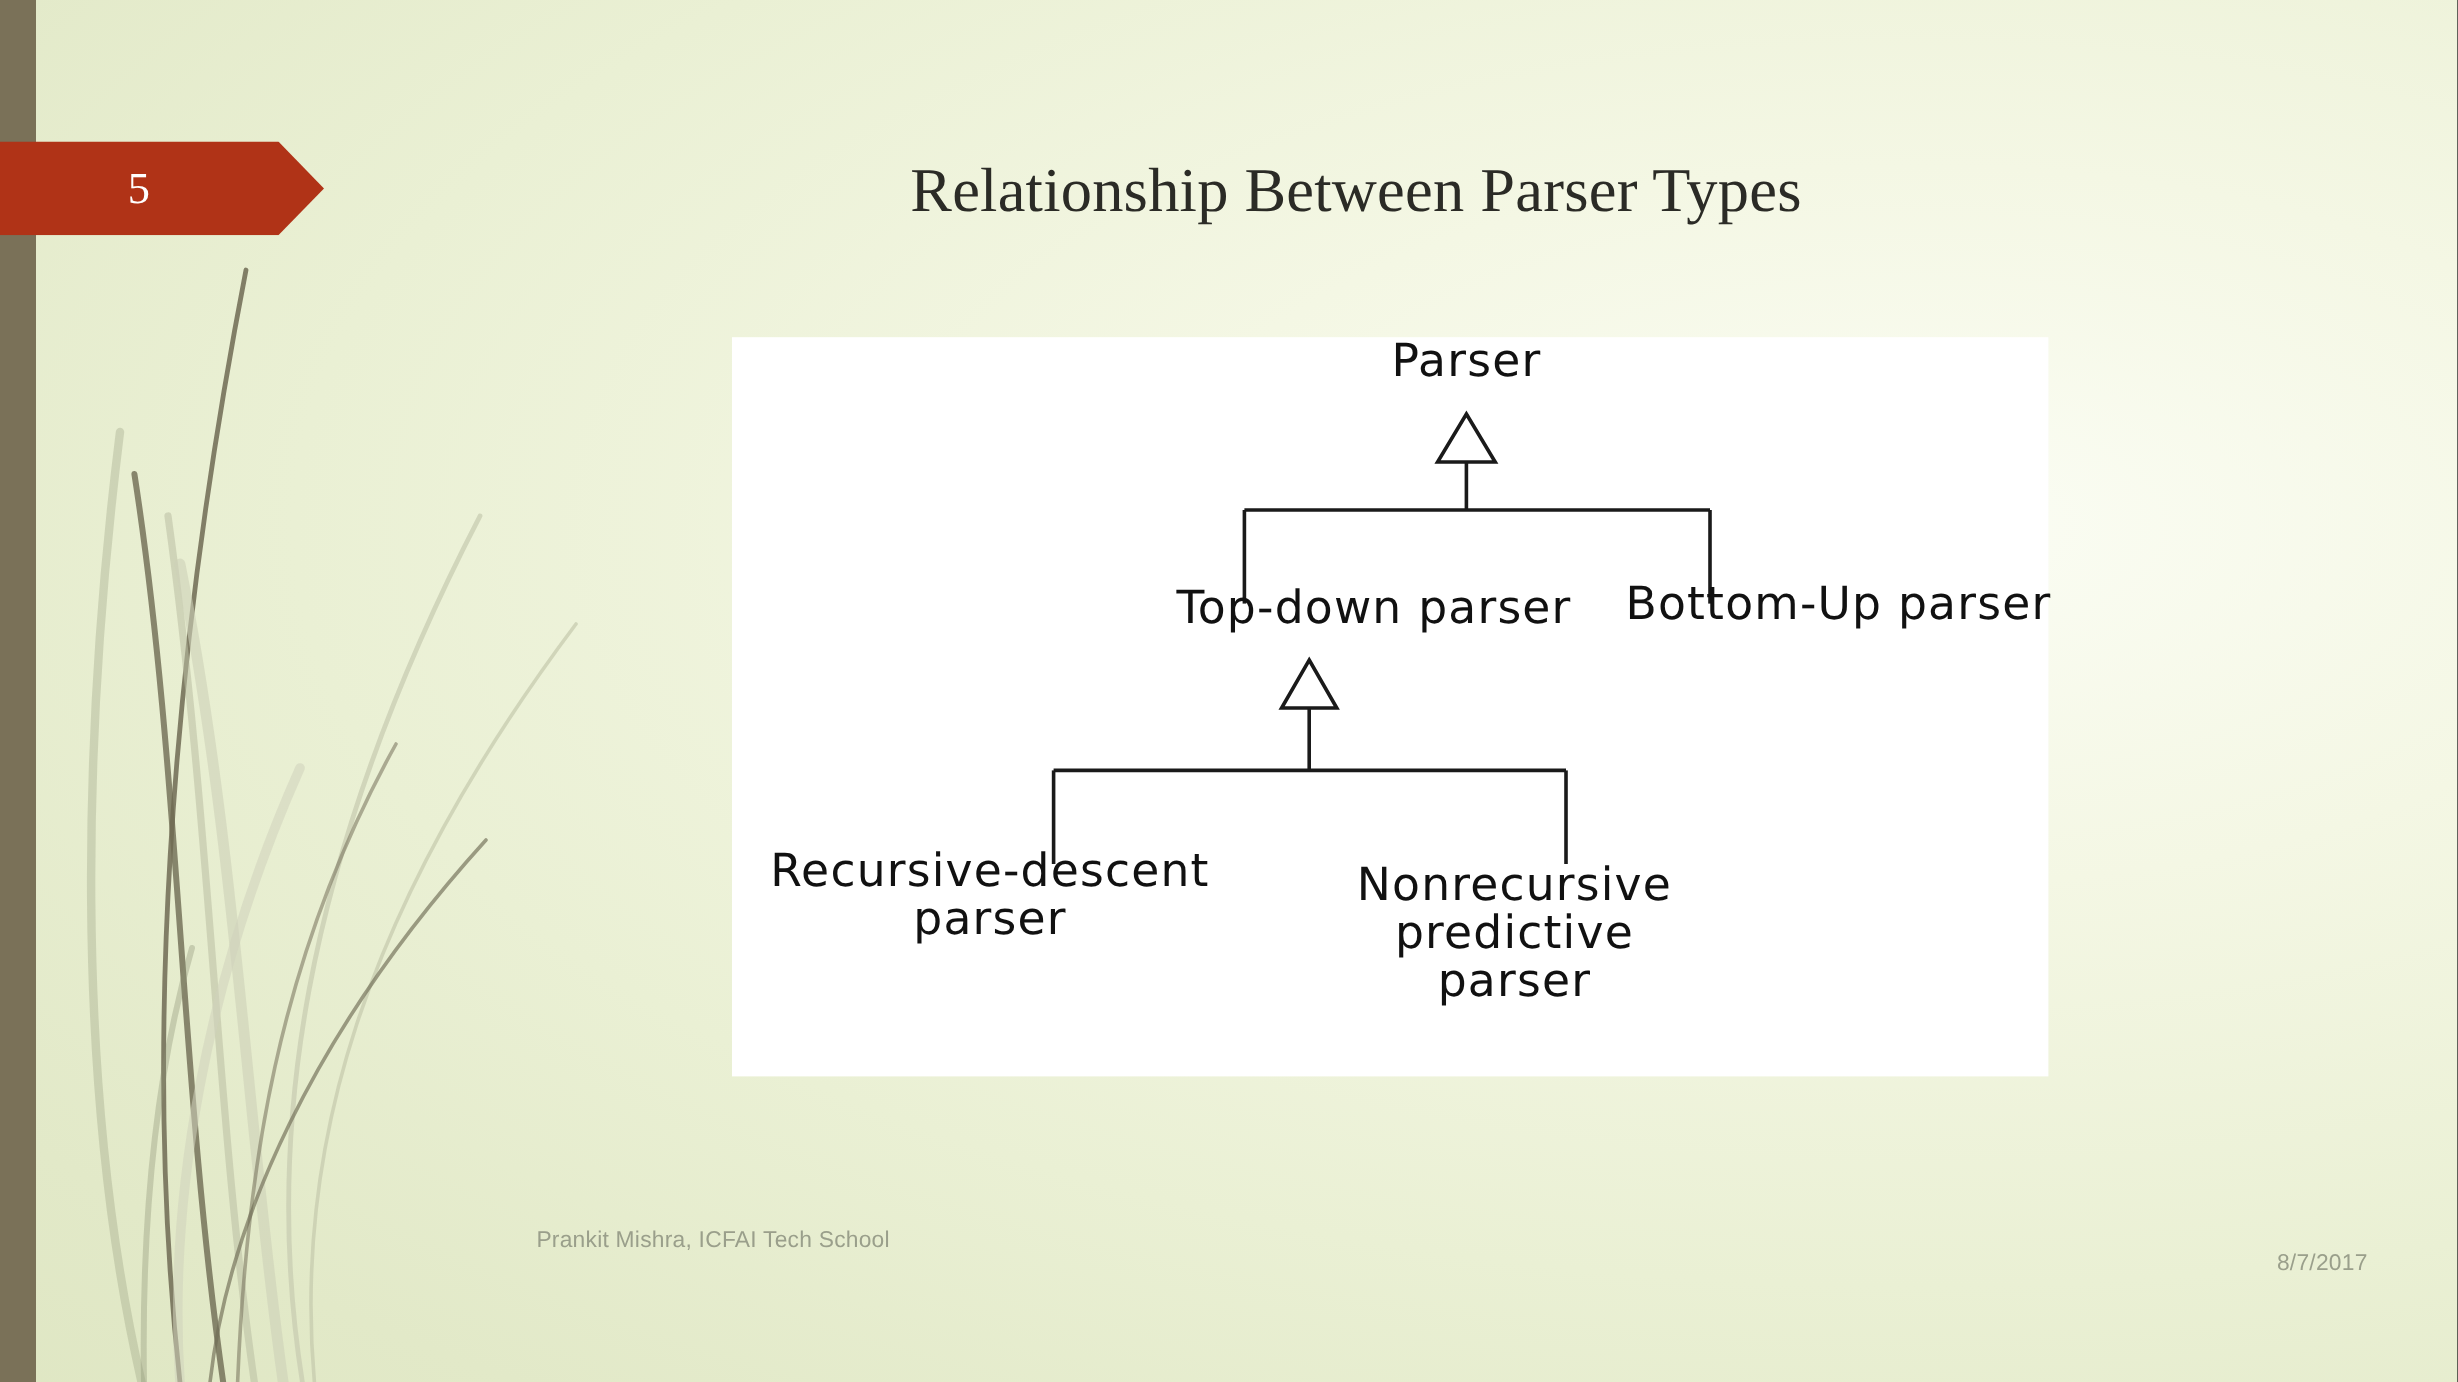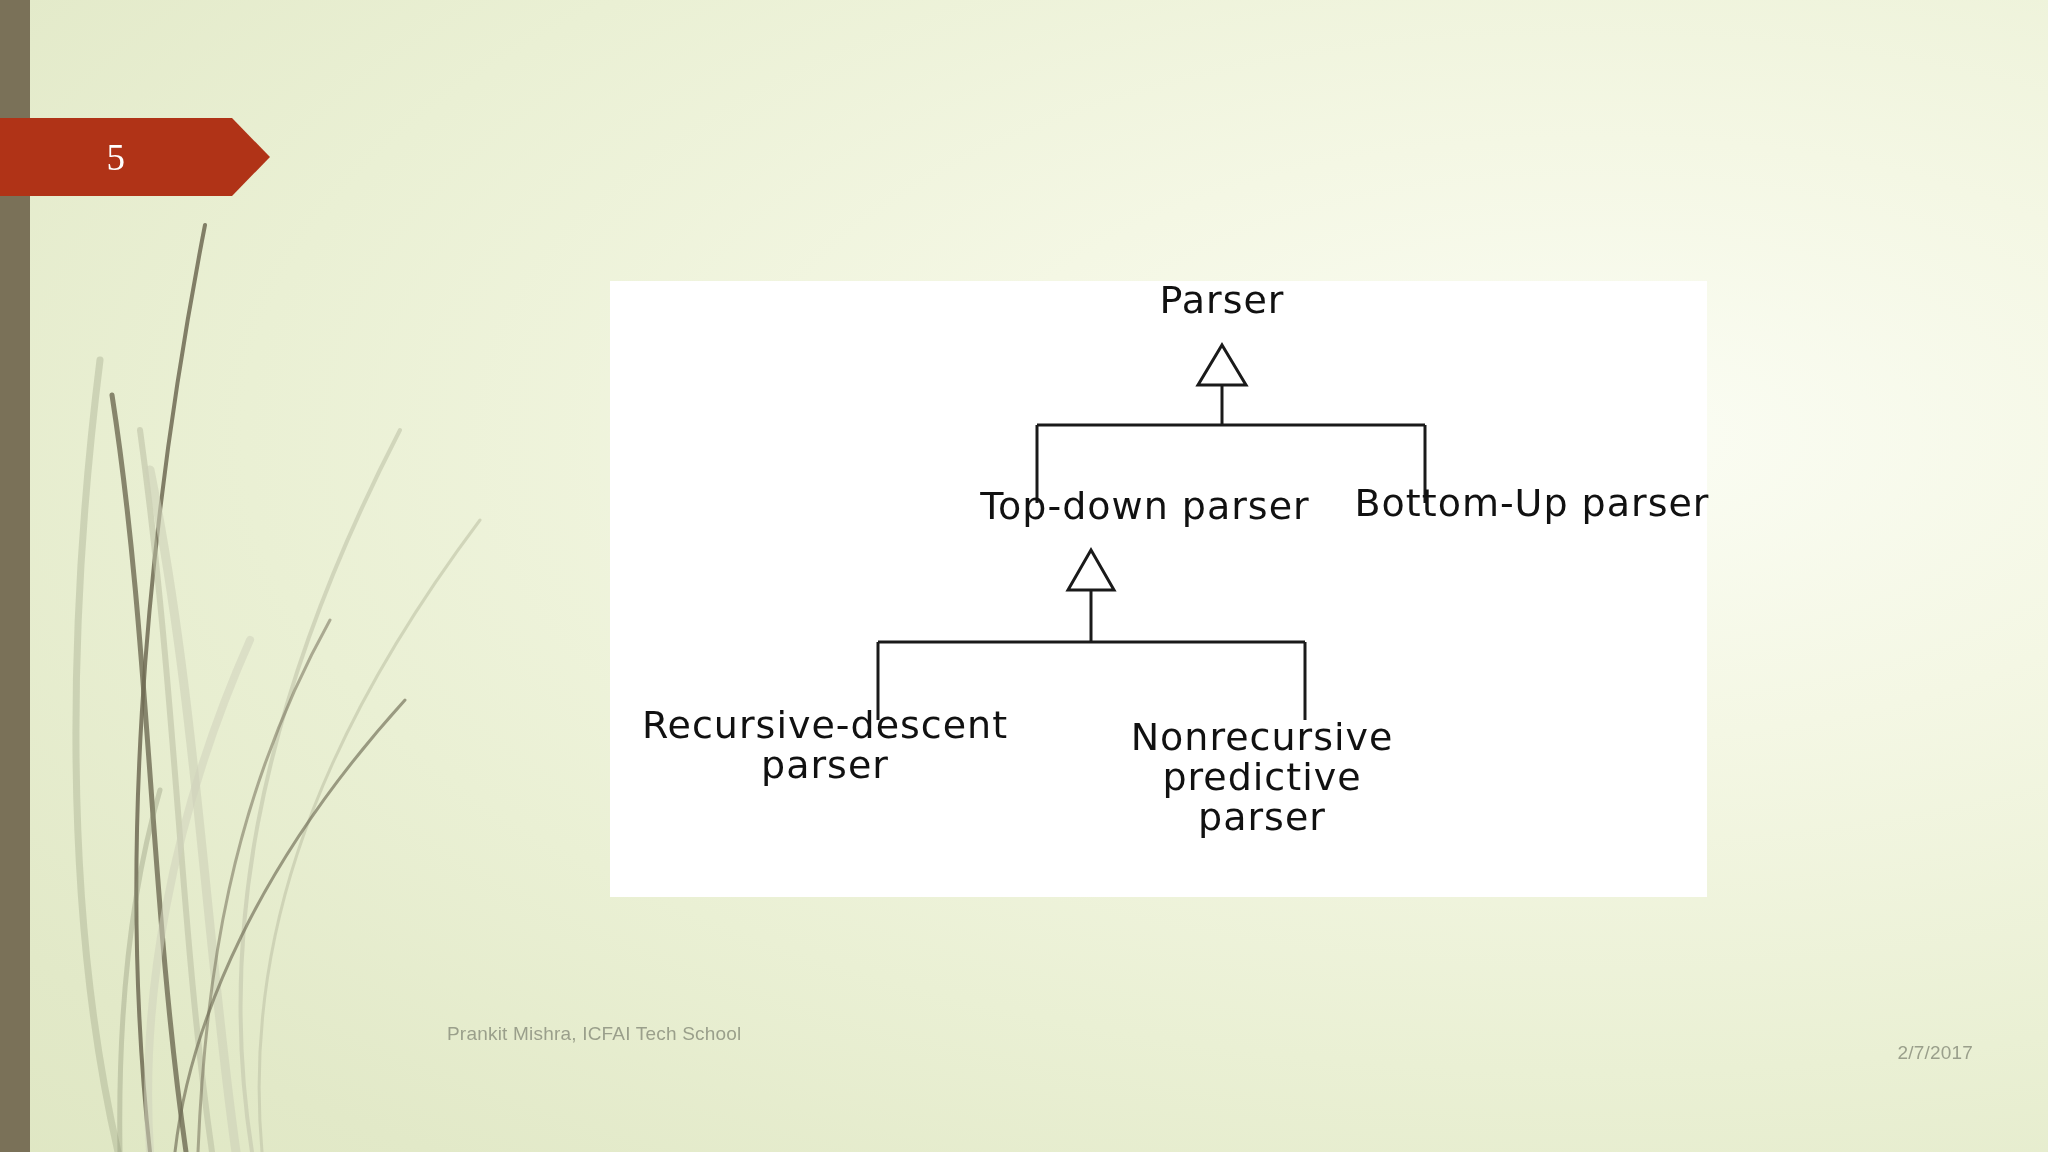--- a/index.html
+++ b/index.html
@@ -136,20 +136,21 @@
 
   <div class="left-band"></div>
 
   <div class="banner">
     <svg width="270" height="78" viewBox="0 0 270 78">
       <polygon points="0,0 232,0 270,39 232,78 0,78" fill="#b03317"></polygon>
     </svg>
     <div class="banner-num">5</div>
   </div>
 
+  <div class="title">Relationship Between Parser Types</div>
 
   <div class="diagram-card"></div>
 
   <svg class="diagram-svg" viewBox="0 0 1300 680">
 
     <text class="dg-text" x="702" y="53">Parser</text>
 
     <polygon class="dg-tri" points="702,85 726,125 678,125"></polygon>
 
     <path class="dg-line" d="M702 125 L702 165"></path>
@@ -171,15 +172,15 @@
 
     <text class="dg-text" x="305" y="478">Recursive-descent</text>
     <text class="dg-text" x="305" y="518">parser</text>
 
     <text class="dg-text" x="742" y="490">Nonrecursive</text>
     <text class="dg-text" x="742" y="530">predictive</text>
     <text class="dg-text" x="742" y="570">parser</text>
   </svg>
 
   <div class="footer-left">Prankit Mishra, ICFAI Tech School</div>
-  <div class="footer-right">2/7/2017</div>
+  <div class="footer-right">8/7/2017</div>
 
 </div>
 
 </body></html>

